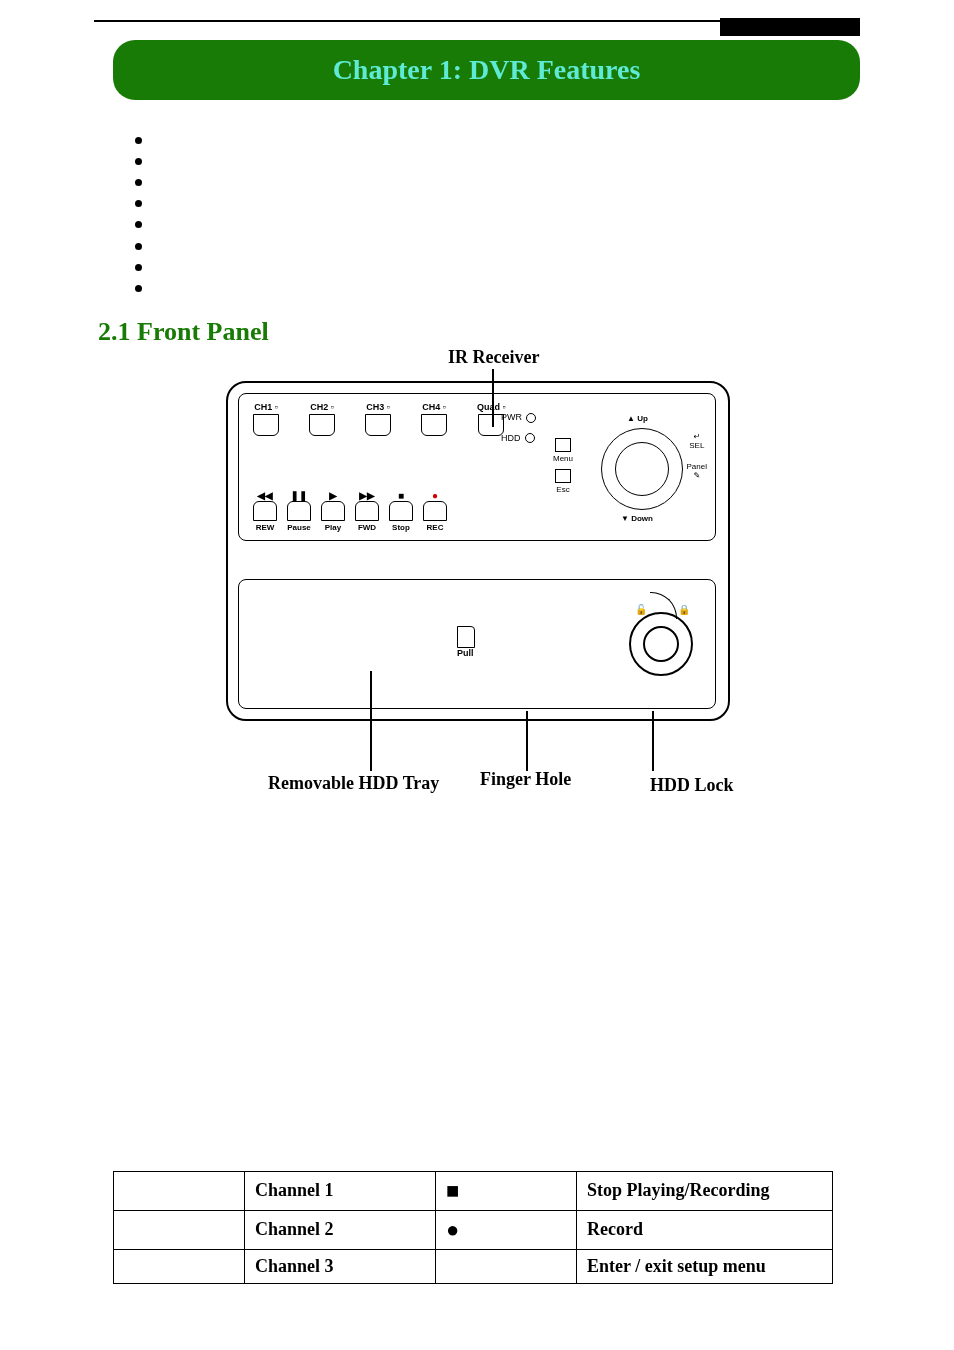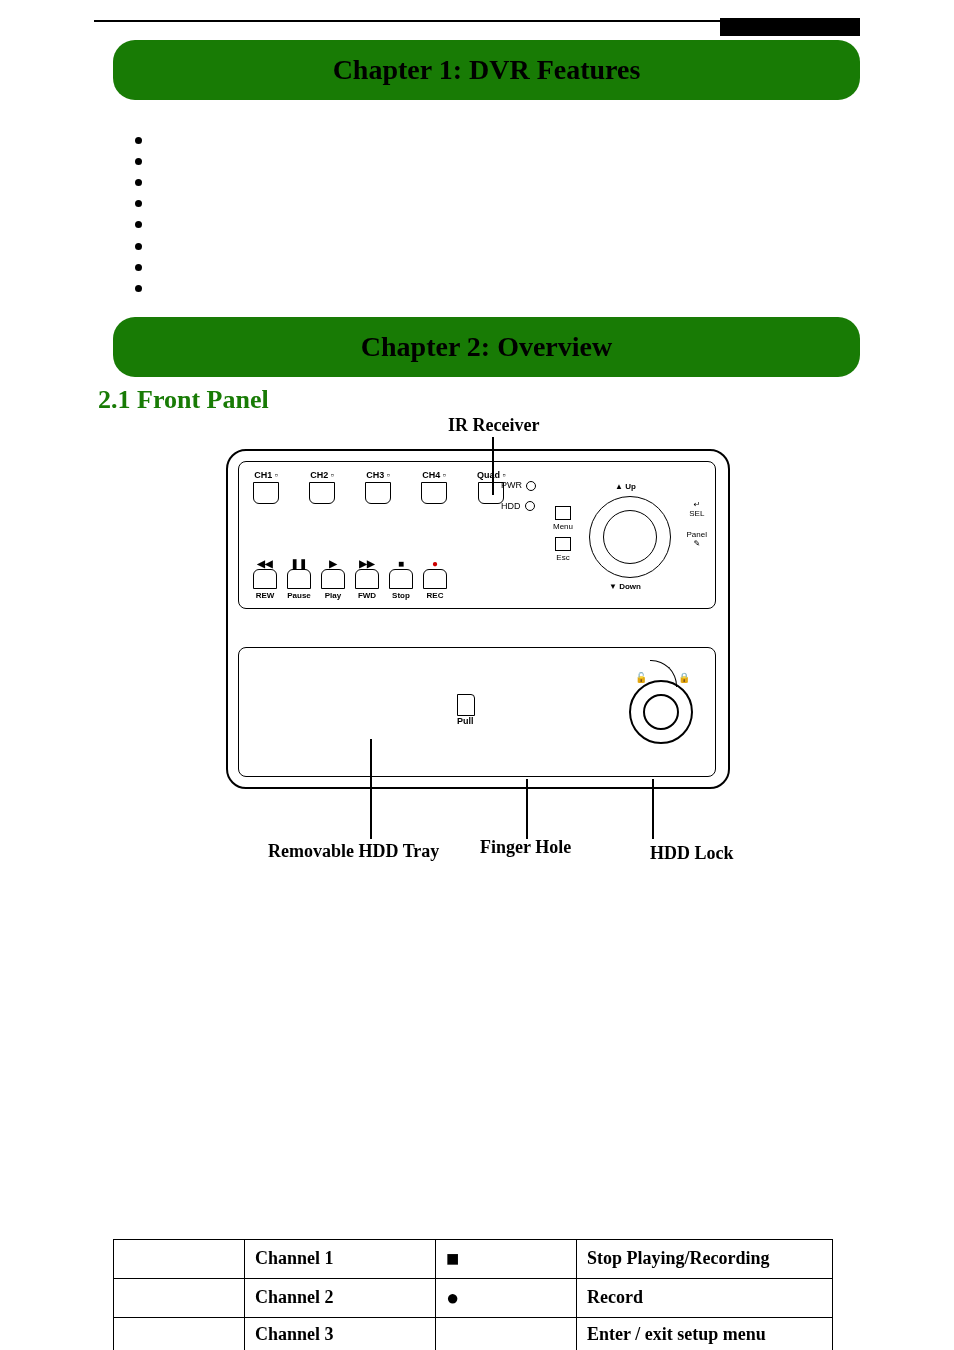--- a/index.html
+++ b/index.html
@@ -26,21 +26,21 @@
     width: 140px;
     height: 18px;
     background: #000;
   }
   .chapter-banner-wrap {
     padding: 0 94px 0 113px;
     margin-top: 4px;
   }
   .chapter-banner {
     background: #187b05;
-    color: #000000;
+    color: #5eead4;
     border-radius: 22px;
     text-align: center;
     font-size: 28px;
     font-weight: bold;
     padding: 14px 10px;
   }
   .bullets {
     list-style: disc;
     padding-left: 156px;
     margin: 30px 0 18px 0;
@@ -118,21 +118,21 @@
     margin: 0 auto 2px auto;
     display:flex; align-items:center; justify-content:center;
     font-size:9px;
   }
   .led-col { position:absolute; left:262px; top:18px; font:9px Arial,sans-serif; }
   .led-col div { margin-bottom:10px; }
   .led-col .dot{ display:inline-block; width:8px; height:8px; border:1px solid #000; border-radius:50%; vertical-align:middle; margin-left:4px;}
   .menu-col { position:absolute; left:314px; top:44px; font:8px Arial,sans-serif; text-align:center; }
   .menu-col .ico{ width:14px;height:12px;border:1px solid #000; margin:0 auto 2px auto;}
   .dpad {
-    position:absolute; left:340px; top:24px; width:100px; height:100px;text-decoration:underline;
+    position:absolute; left:352px; top:24px; width:100px; height:100px;text-decoration:underline;
   }
   .dpad-ring {
     position:absolute; left:10px; top:10px; width:80px; height:80px;
     border:1px solid #000; border-radius:50%;
   }
   .dpad-ring2 {
     position:absolute; left:24px; top:24px; width:52px; height:52px;
     border:1px solid #000; border-radius:50%; background:#fff;
   }
   .dpad-label{ position:absolute; font:bold 8px Arial,sans-serif; }
@@ -189,23 +189,20 @@
     <li>&nbsp;</li>
     <li>&nbsp;</li>
     <li>&nbsp;</li>
     <li>&nbsp;</li>
     <li>&nbsp;</li>
     <li>&nbsp;</li>
     <li>&nbsp;</li>
     <li>&nbsp;</li>
   </ul>
 
-  <div class="chapter-banner-wrap">
-    <div class="chapter-banner">Chapter 2: Overview</div>
-  </div>
 
   <div style="position:relative;">
     <div class="section-heading">2.1 Front Panel</div>
 
     <div class="panel-area">
 
       <div class="callout" style="left:350px; top:-34px">IR Receiver</div>
       <div class="callout-line-v" style="left:394px; top:-12px; height:58px;"></div>
 
       <div class="dvr-outline">

